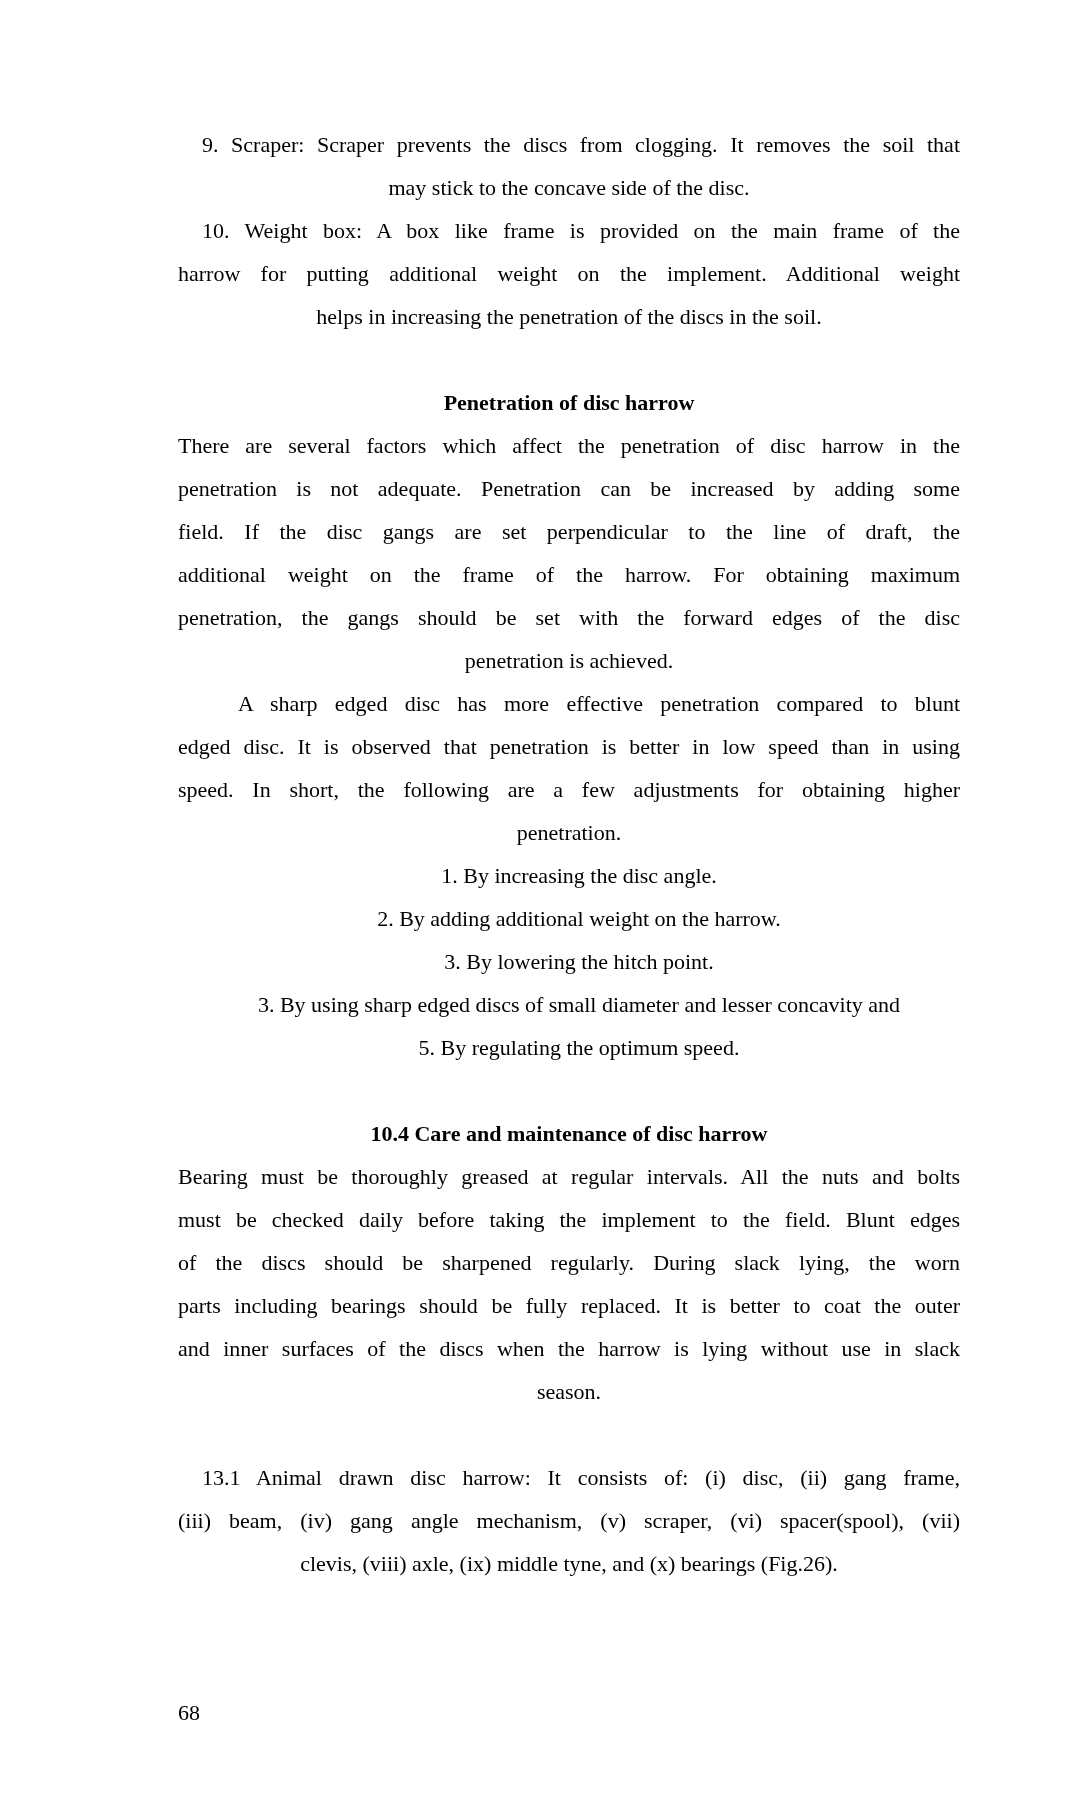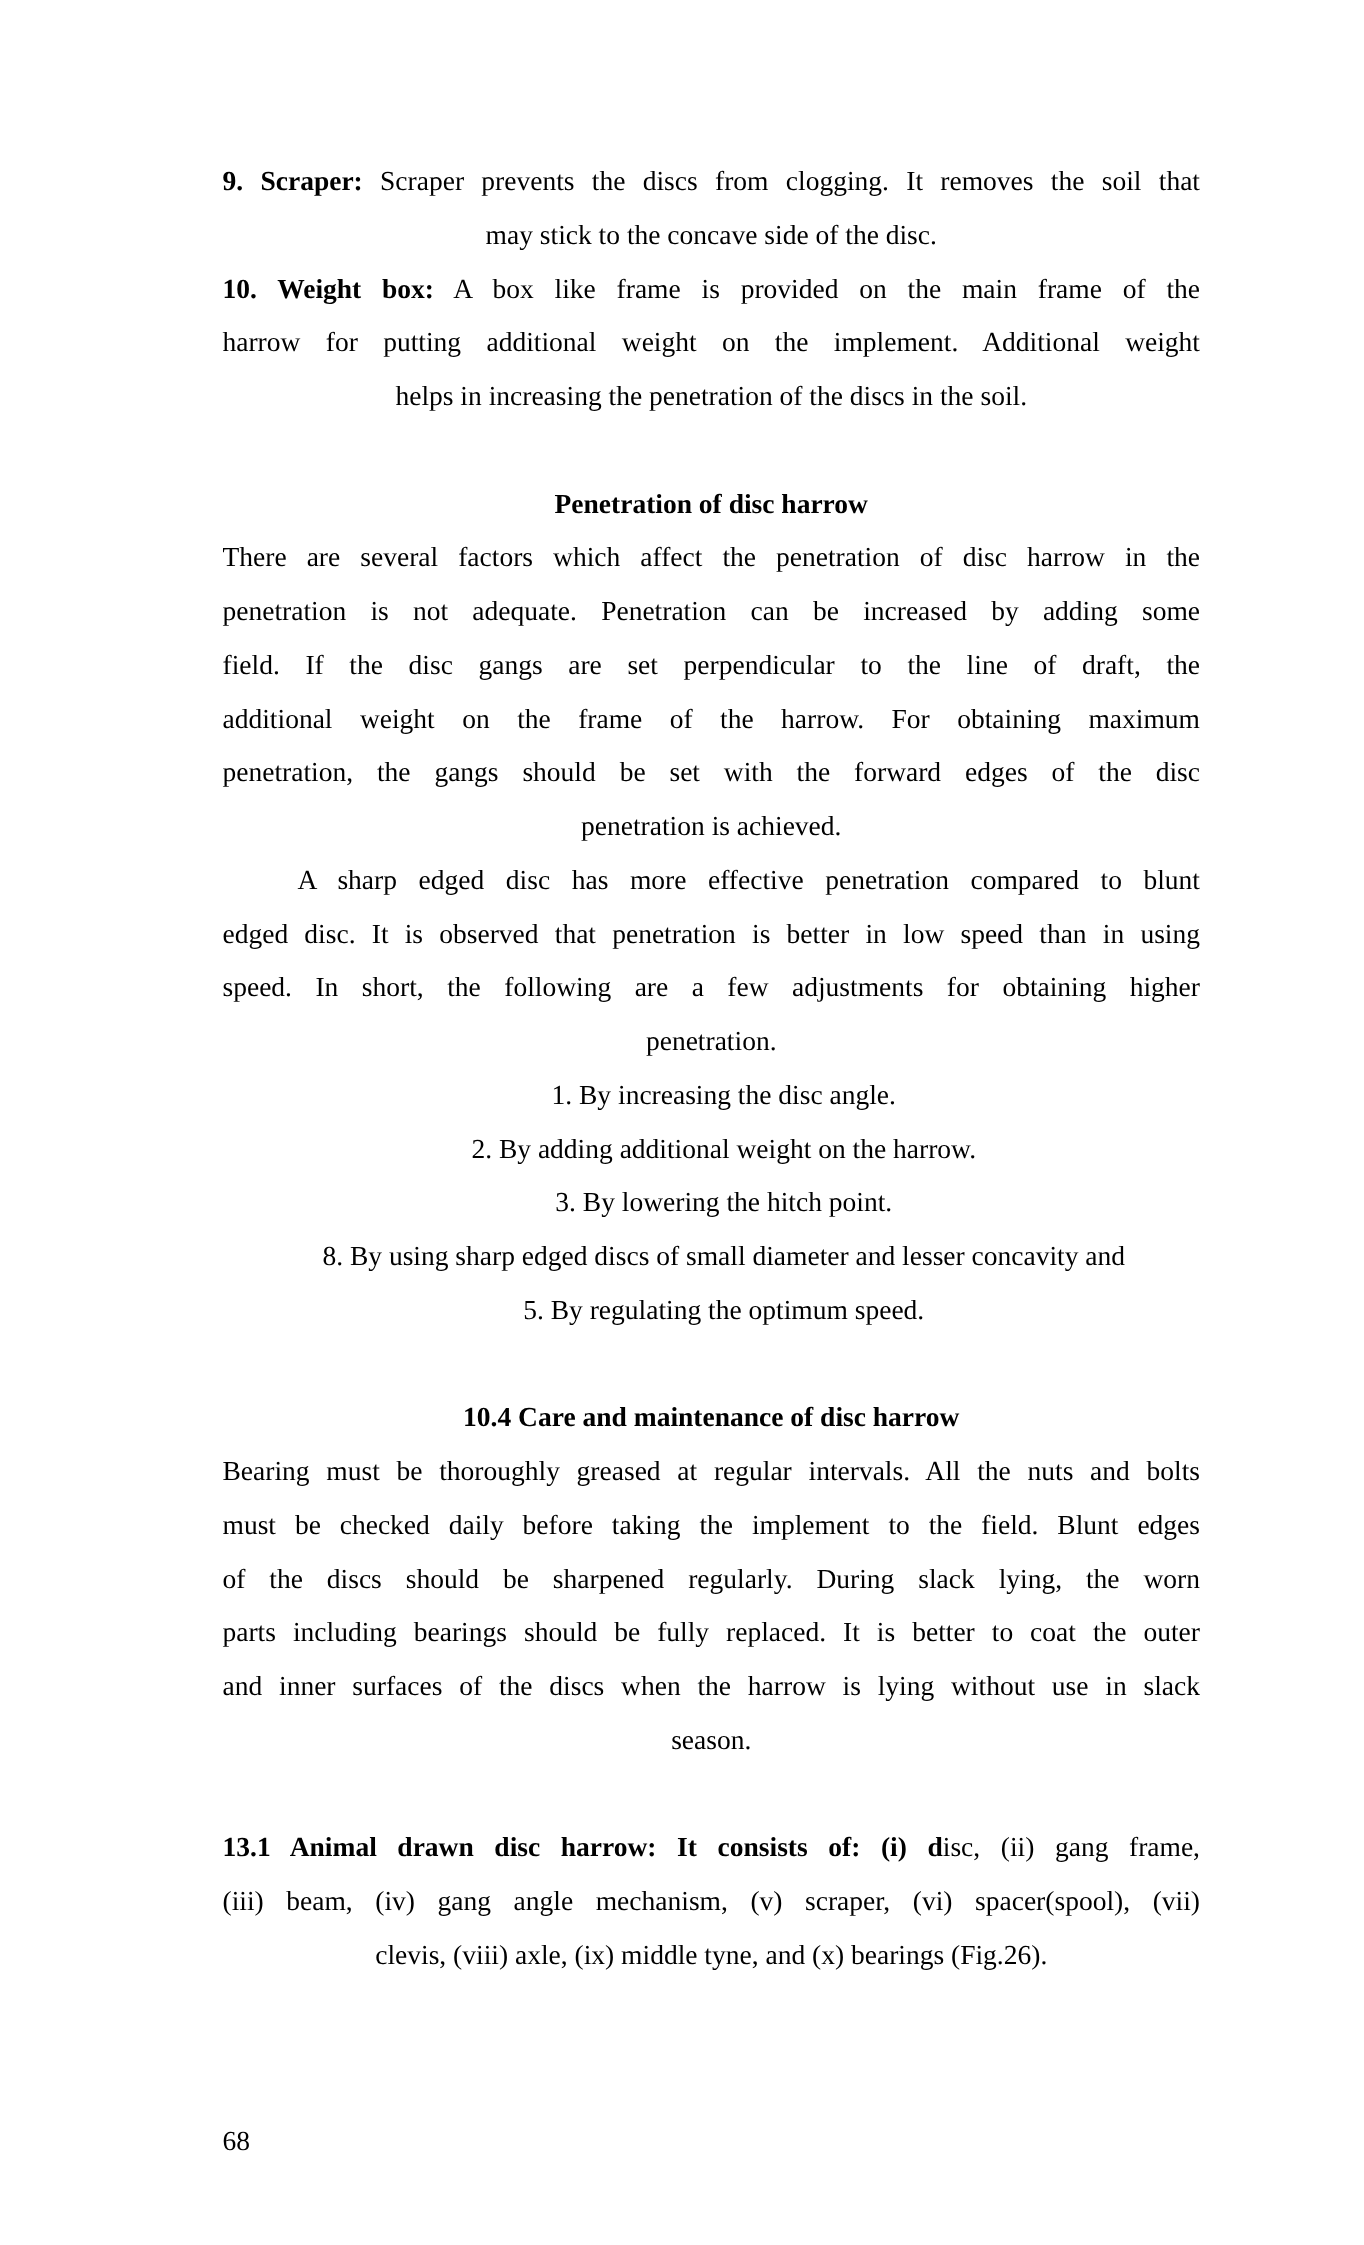--- a/index.html
+++ b/index.html
@@ -15,21 +15,21 @@
   .content {
     position: absolute;
     left: 178px;
     top: 123px;
     width: 782px;
     font-size: 22px;
     line-height: 43px;
   }
   .ln { text-align: center; }
   .ln.j { text-align: justify; text-align-last: justify; }
-  .b { font-weight: bold; }
+  .b { font-weight: normal; margin-left: 24px; }
   .heading { font-weight: bold; }
   .indent { text-indent: 60px; font-family: Liberation Serif, serif; }
   .list-item { padding-left: 20px; }
   .spacer { height: 43px; }
   .page-number {
     position: absolute;
     left: 178px;
     top: 1691px;
     width: 782px;
     font-size: 22px;
@@ -70,21 +70,21 @@
       <div class="ln j indent">A sharp edged disc has more effective penetration compared to blunt</div>
       <div class="ln j">edged disc. It is observed that penetration is better in low speed than in using</div>
       <div class="ln j">speed. In short, the following are a few adjustments for obtaining higher</div>
       <div class="ln">penetration.</div>
     </div>
 
     <div>
       <div class="ln list-item">1. By increasing the disc angle.</div>
       <div class="ln list-item">2. By adding additional weight on the harrow.</div>
       <div class="ln list-item">3. By lowering the hitch point.</div>
-      <div class="ln list-item">8. By using sharp edged discs of small diameter and lesser concavity and</div>
+      <div class="ln list-item">3. By using sharp edged discs of small diameter and lesser concavity and</div>
       <div class="ln list-item">5. By regulating the optimum speed.</div>
     </div>
 
     <div class="spacer"></div>
 
     <div class="ln heading">10.4 Care and maintenance of disc harrow</div>
 
     <div>
       <div class="ln j">Bearing must be thoroughly greased at regular intervals. All the nuts and bolts</div>
       <div class="ln j">must be checked daily before taking the implement to the field. Blunt edges</div>

